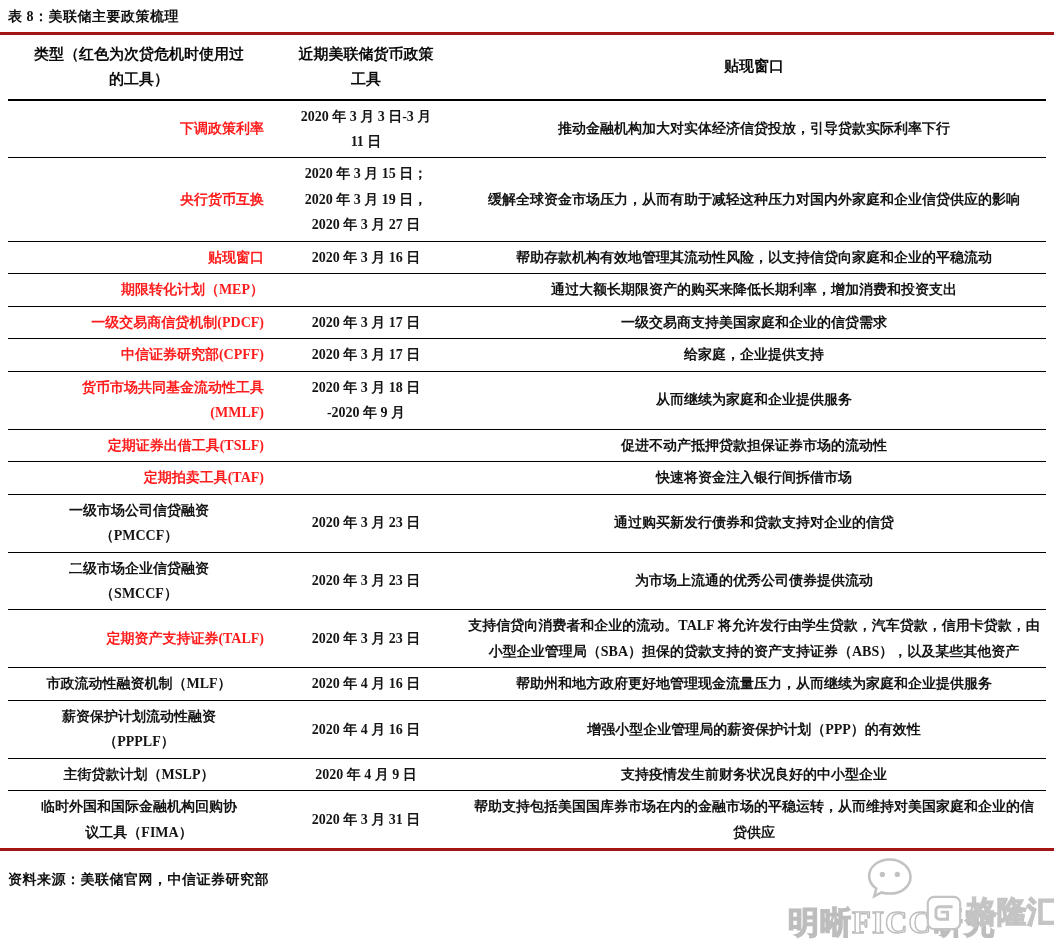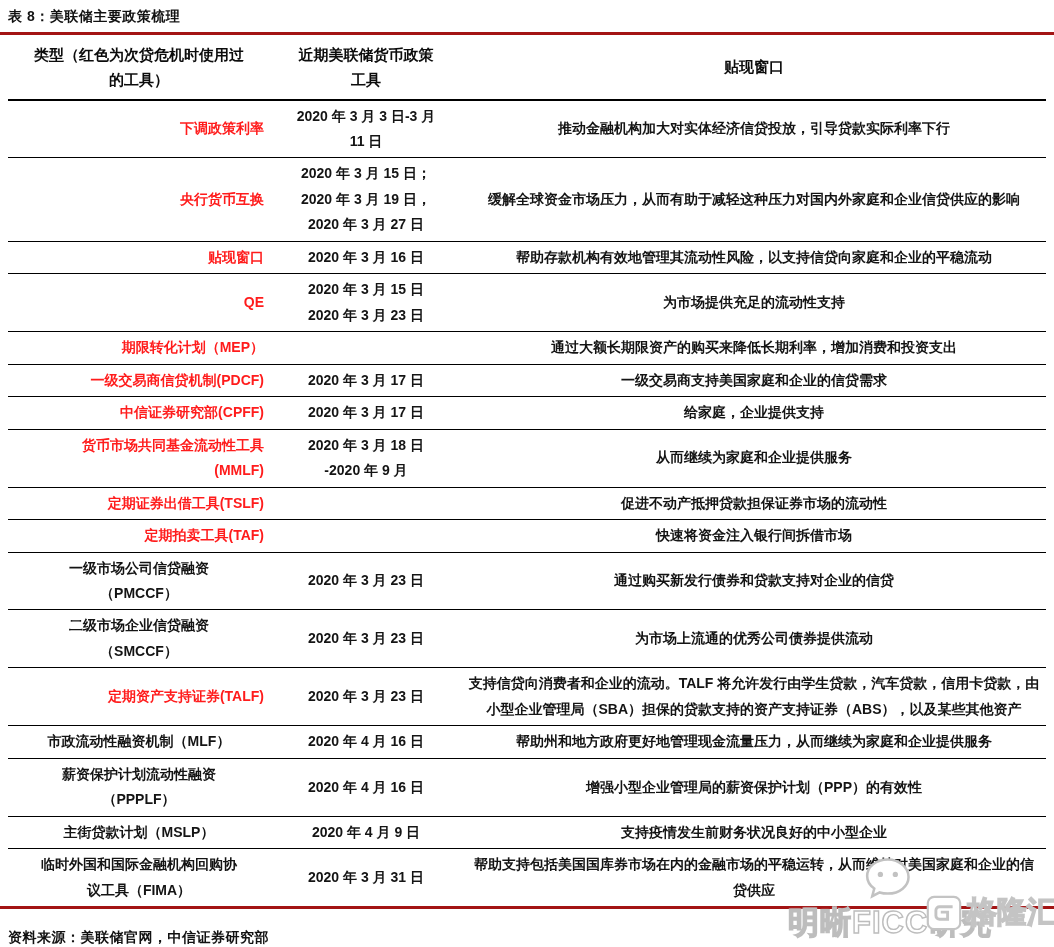--- a/index.html
+++ b/index.html
@@ -1,21 +1,21 @@
 <!DOCTYPE html>
 <html><head>
 <meta charset="utf-8">
 <style>
   html, body { margin: 0; padding: 0; background: #ffffff; }
   .page {
     position: relative;
     width: 1054px;
     height: 947px;
     background: #ffffff;
-    font-family: Liberation Sans, sans-serif;
+    font-family: Liberation Serif, serif;
     color: #111111;
     overflow: hidden;
   }
   .title {
     font-size: 14px;
     font-weight: 700;
     color: #111111;
     padding: 8px 10px 6px 8px;
     letter-spacing: 0.5px;
   }
@@ -150,26 +150,20 @@
 2020 年 3 月 27 日</td>
     <td class="desc">缓解全球资金市场压力，从而有助于减轻这种压力对国内外家庭和企业信贷供应的影响</td>
   </tr>
 
   <tr>
     <td class="label red">贴现窗口</td>
     <td class="date">2020 年 3 月 16 日</td>
     <td class="desc">帮助存款机构有效地管理其流动性风险，以支持信贷向家庭和企业的平稳流动</td>
   </tr>
 
-  <tr>
-    <td class="label red">QE</td>
-    <td class="date">2020 年 3 月 15 日
-2020 年 3 月 23 日</td>
-    <td class="desc">为市场提供充足的流动性支持</td>
-  </tr>
 
   <tr>
     <td class="label red">期限转化计划（MEP）</td>
     <td class="date"></td>
     <td class="desc">通过大额长期限资产的购买来降低长期利率，增加消费和投资支出</td>
   </tr>
 
   <tr>
     <td class="label red">一级交易商信贷机制(PDCF)</td>
     <td class="date">2020 年 3 月 17 日</td>

